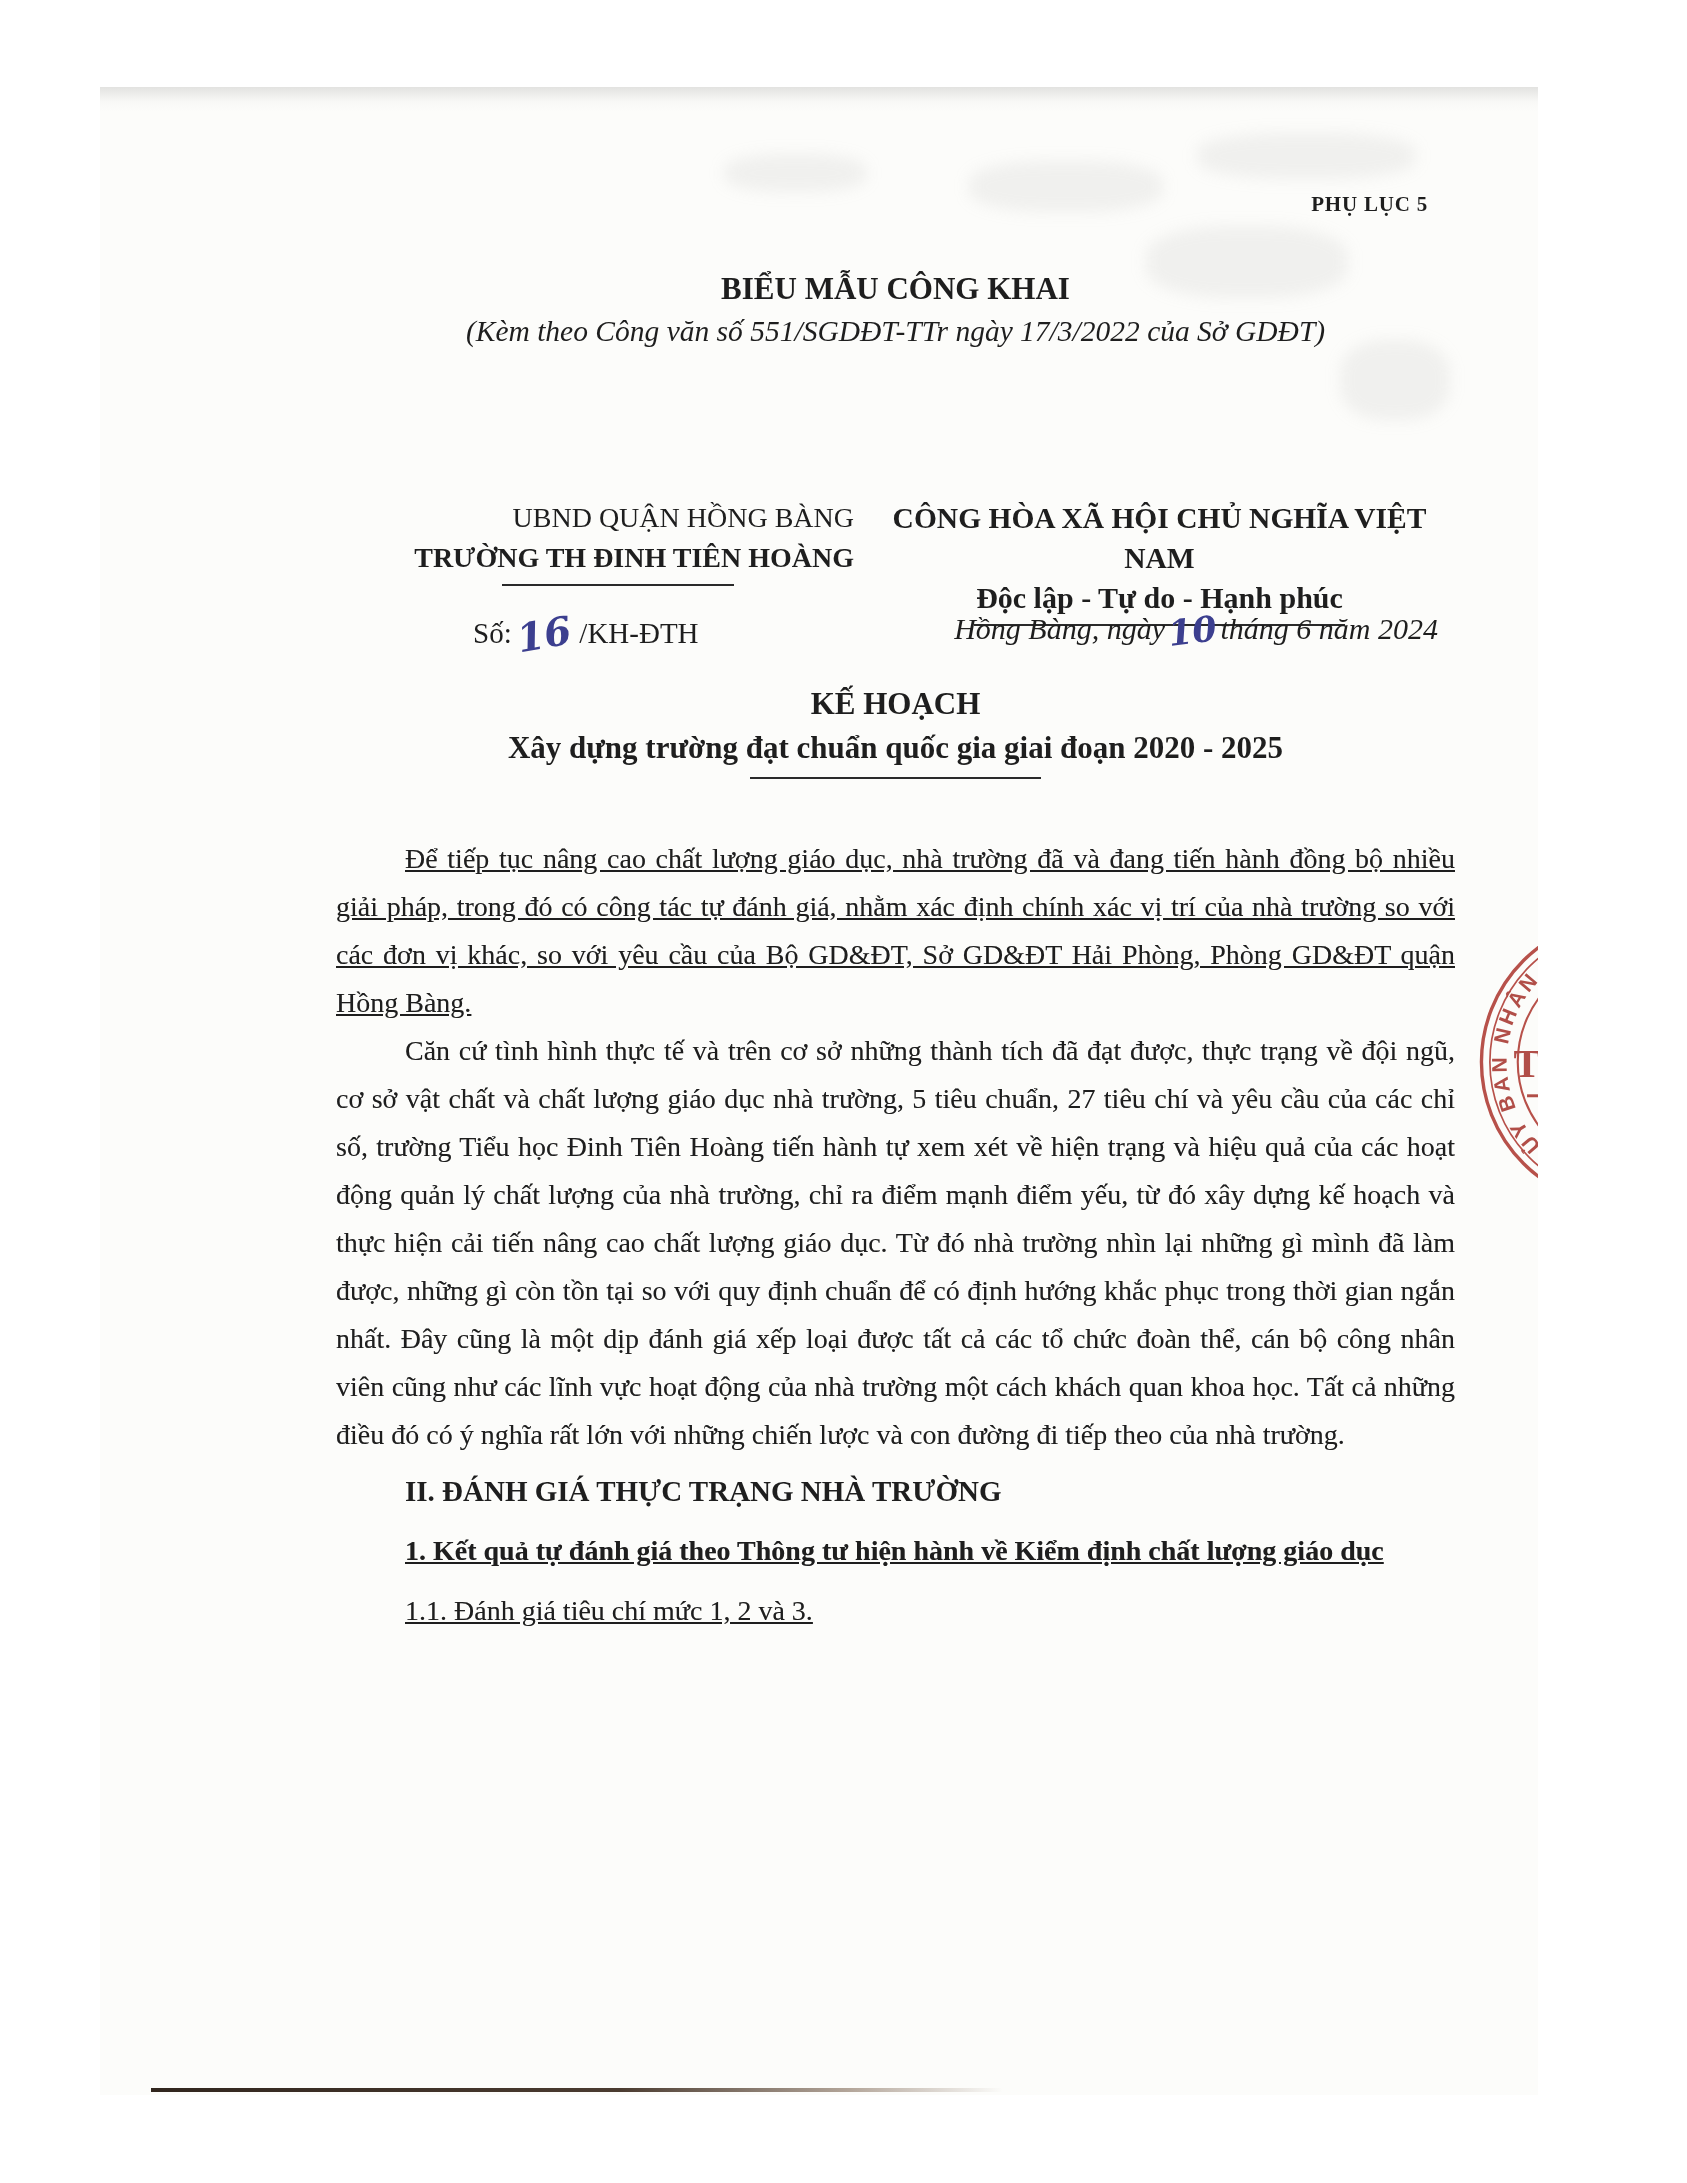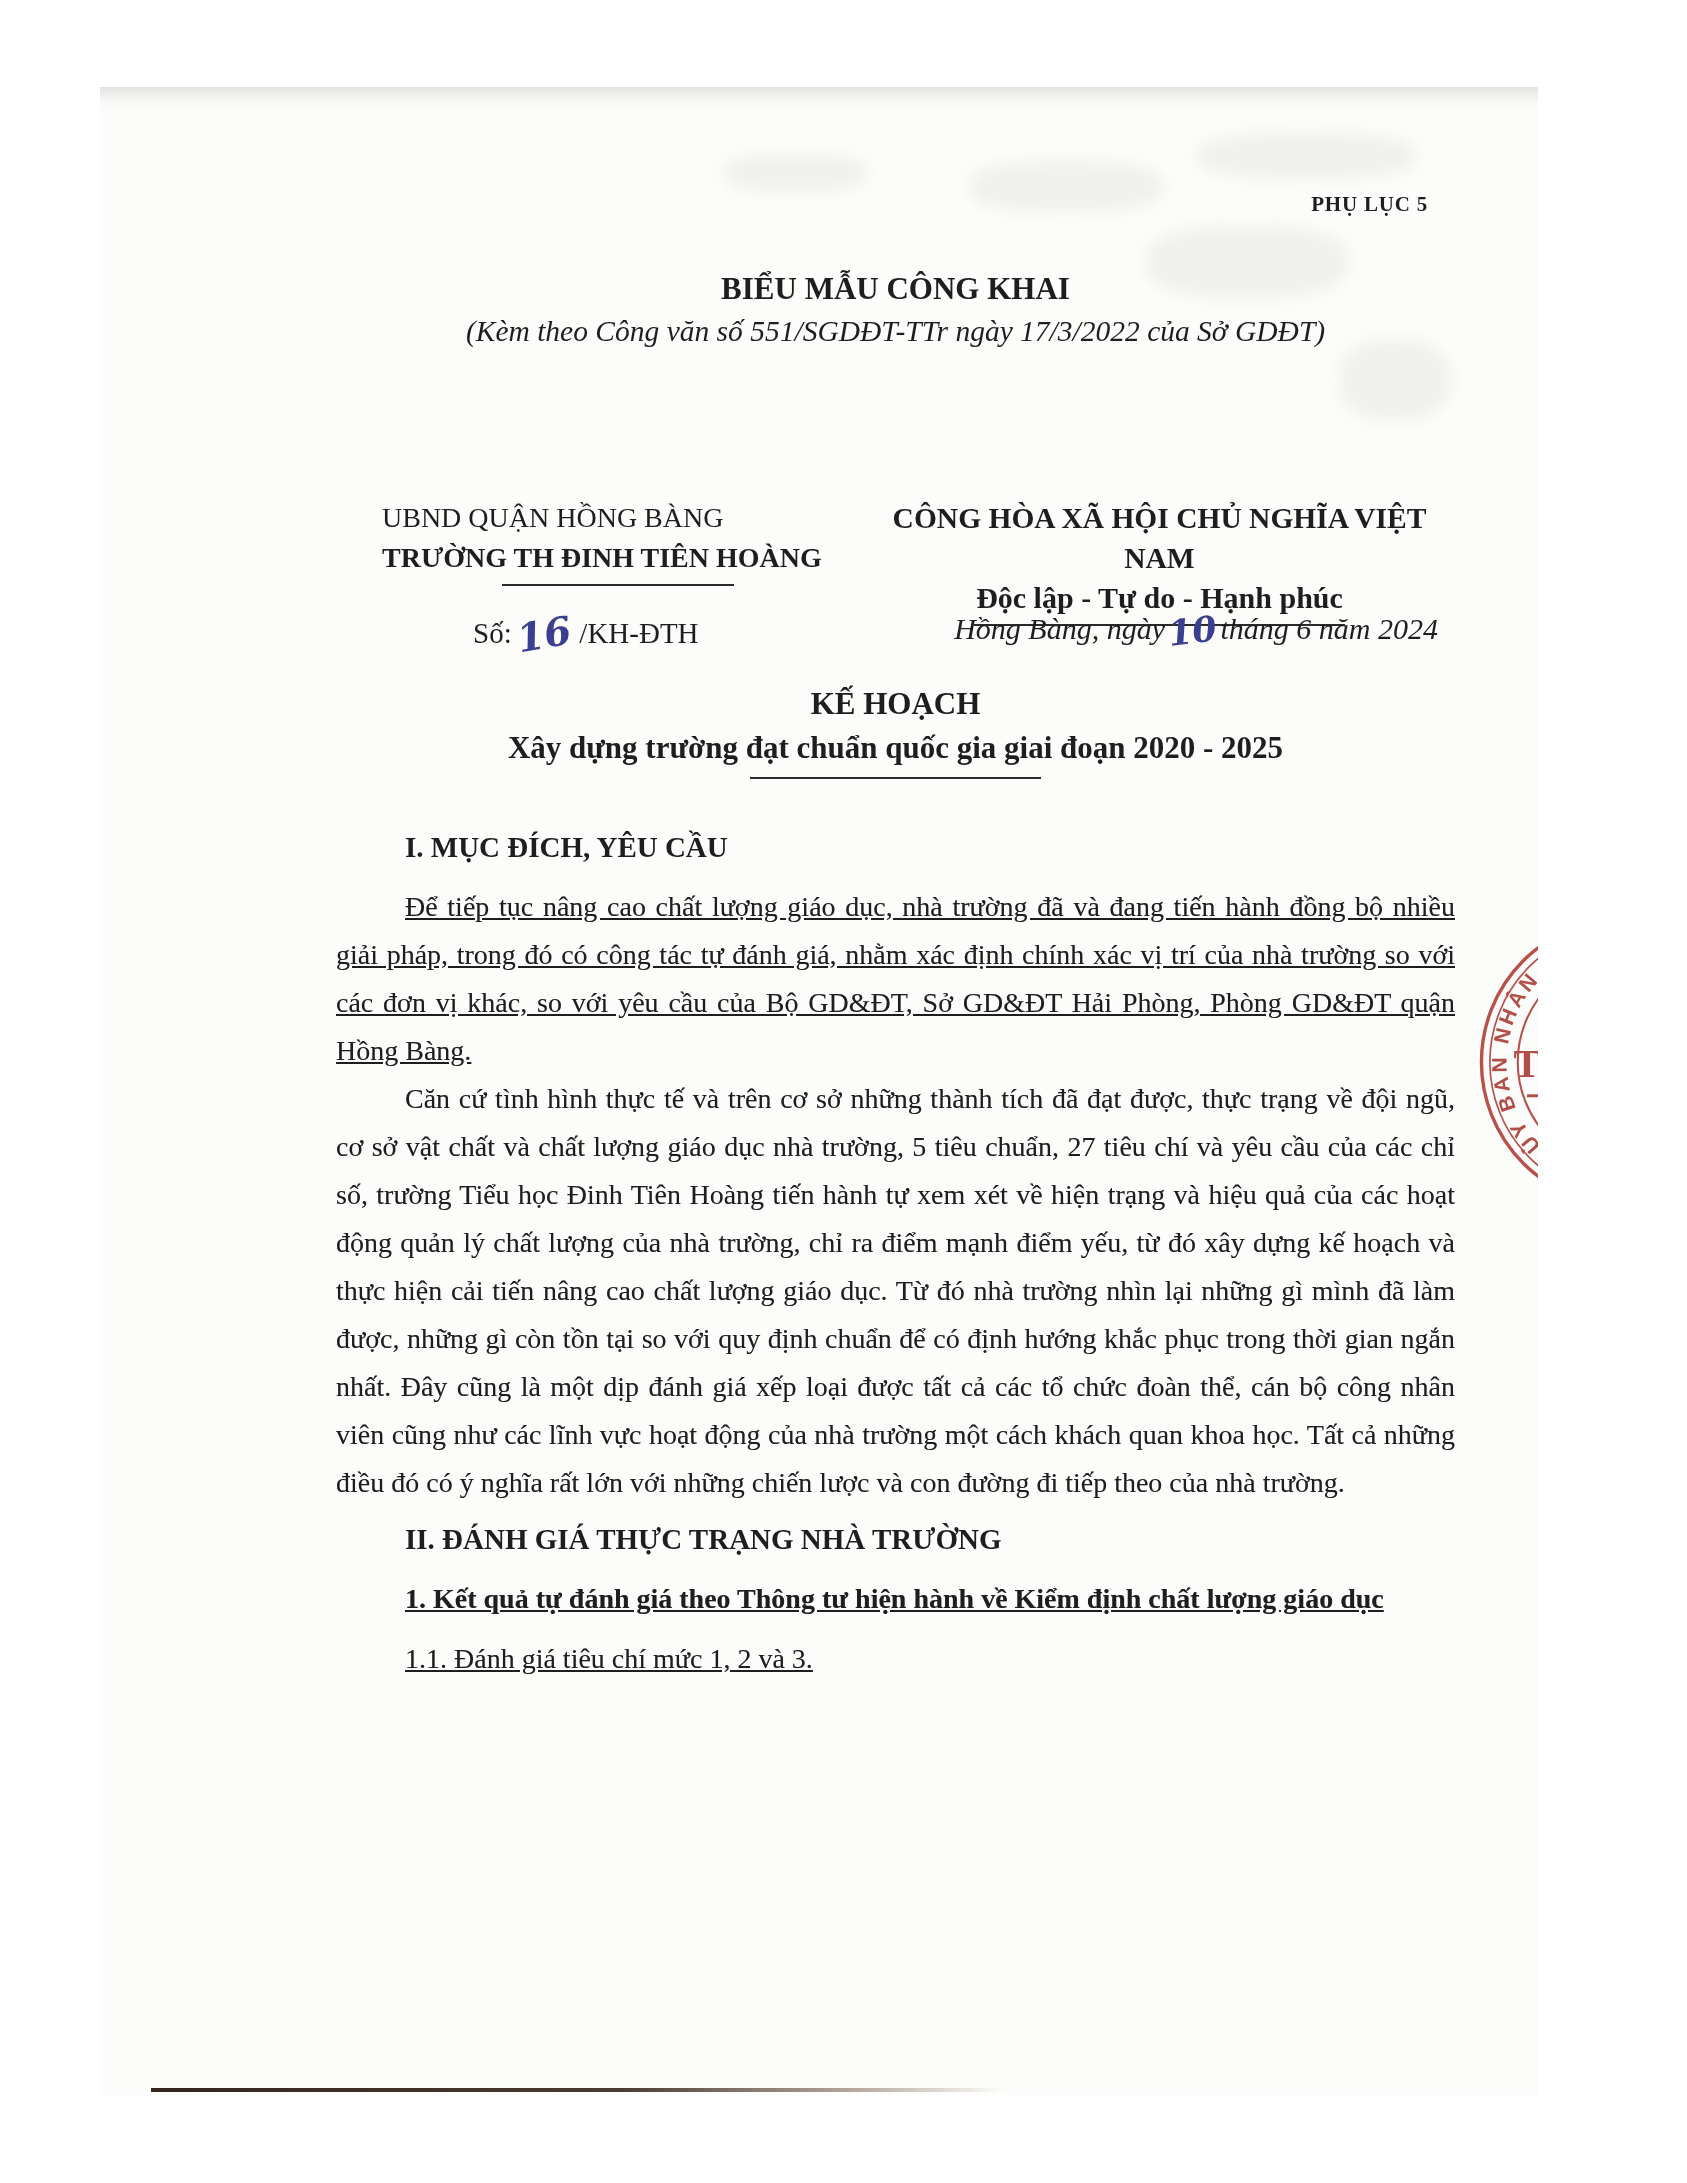--- a/index.html
+++ b/index.html
@@ -14,21 +14,21 @@
          background:linear-gradient(to right, rgba(38,26,18,0.95) 0%, rgba(55,38,26,0.9) 55%, rgba(120,95,75,0.55) 82%, rgba(150,125,100,0) 100%);}
 
   .appendix{position:absolute;top:105px;right:110px;font-size:21px;font-weight:bold;letter-spacing:0.8px;}
 
   .title-block{position:absolute;top:181px;left:236px;width:1119px;text-align:center;line-height:42px;}
   .t1{font-weight:bold;font-size:31px;}
   .t2{font-weight:bold;font-size:31px;}
   .t-sub{font-style:italic;font-size:29.5px;}
 
   .header-row{position:absolute;top:411px;left:236px;width:1119px;display:flex;}
-  .col-left{width:472px;margin-left:46px;text-align:left;line-height:40px;}
+  .col-left{width:472px;margin-left:46px;text-align:right;line-height:40px;}
   .col-left .l1{font-size:28px;}
   .col-left .l2{font-size:28px;font-weight:bold;}
   .col-right{width:591px;margin-left:auto;text-align:center;line-height:40px;}
   .col-right .l1{font-size:29.5px;font-weight:bold;}
   .col-right .l2{font-size:30px;font-weight:bold;}
   .rule{height:2.5px;background:#2a2a2a;margin:5.9px auto 0;}
   .rule-left{width:232px;}
   .rule-right{width:371px;}
 
   .so-date-row{position:absolute;top:525px;left:236px;width:1119px;height:59px;}
@@ -94,21 +94,20 @@
       </div>
     </div>
 
     <div class="doc-title">
       <div class="d1">KẾ HOẠCH</div>
       <div class="d2">Xây dựng trường đạt chuẩn quốc gia giai đoạn 2020 - 2025</div>
       <div class="rule-title"></div>
     </div>
 
     <div class="body-col">
-      <div class="h-sec">I. MỤC ĐÍCH, YÊU CẦU</div>
       <div class="para mt-s">Để tiếp tục nâng cao chất lượng giáo dục, nhà trường đã và đang tiến hành đồng bộ nhiều giải pháp, trong đó có công tác tự đánh giá, nhằm xác định chính xác vị trí của nhà trường so với các đơn vị khác, so với yêu cầu của Bộ GD&amp;ĐT, Sở GD&amp;ĐT Hải Phòng, Phòng GD&amp;ĐT quận Hồng Bàng.</div>
       <div class="para">Căn cứ tình hình thực tế và trên cơ sở những thành tích đã đạt được, thực trạng về đội ngũ, cơ sở vật chất và chất lượng giáo dục nhà trường, 5 tiêu chuẩn, 27 tiêu chí và yêu cầu của các chỉ số, trường Tiểu học Đinh Tiên Hoàng tiến hành tự xem xét về hiện trạng và hiệu quả của các hoạt động quản lý chất lượng của nhà trường, chỉ ra điểm mạnh điểm yếu, từ đó xây dựng kế hoạch và thực hiện cải tiến nâng cao chất lượng giáo dục. Từ đó nhà trường nhìn lại những gì mình đã làm được, những gì còn tồn tại so với quy định chuẩn để có định hướng khắc phục trong thời gian ngắn nhất. Đây cũng là một dịp đánh giá xếp loại được tất cả các tổ chức đoàn thể, cán bộ công nhân viên cũng như các lĩnh vực hoạt động của nhà trường một cách khách quan khoa học. Tất cả những điều đó có ý nghĩa rất lớn với những chiến lược và con đường đi tiếp theo của nhà trường.</div>
       <div class="h-sec mt">II. ĐÁNH GIÁ THỰC TRẠNG NHÀ TRƯỜNG</div>
       <div class="para bold mt-s">1. Kết quả tự đánh giá theo Thông tư hiện hành về Kiểm định chất lượng giáo dục</div>
       <div class="para mt-s">1.1. Đánh giá tiêu chí mức 1, 2 và 3.</div>
     </div>
 
     <svg class="stamp" viewBox="0 0 360 360">
       <circle cx="180" cy="180" r="170" fill="none" stroke="#b2433c" stroke-width="4"></circle>
       <circle cx="180" cy="180" r="160" fill="none" stroke="#b2433c" stroke-width="2"></circle>

